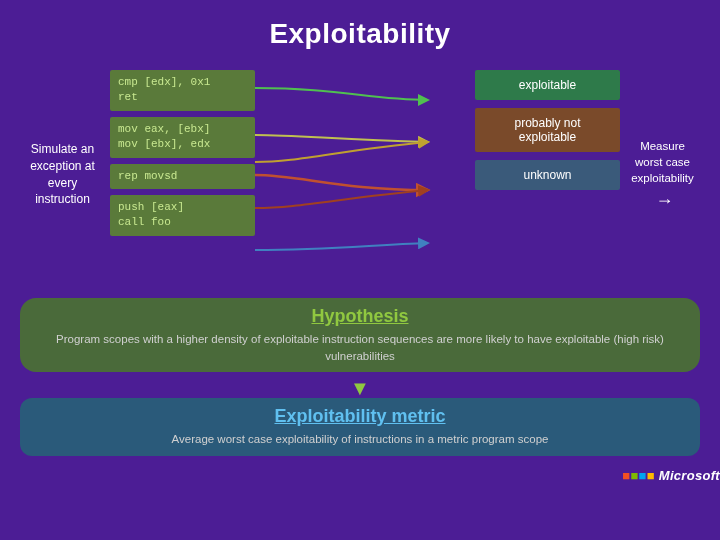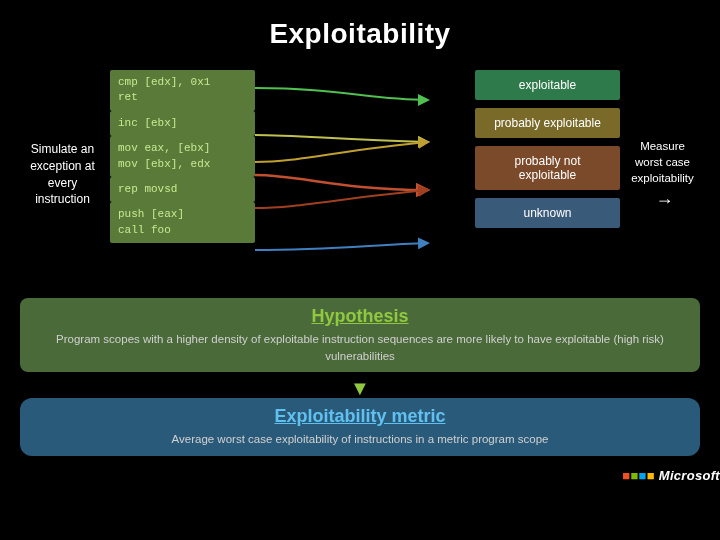--- a/index.html
+++ b/index.html
@@ -8,21 +8,21 @@
       height: 540px;
       background: #2d2d2d;
       font-family: 'Segoe UI', Arial, sans-serif;
       overflow: hidden;
       position: relative;
     }
 
     .page {
       width: 720px;
       height: 540px;
-      background: #000000;
+      background: #4c1d95;
       position: relative;
     }
 
     
     .title {
       text-align: center;
       padding: 18px 0 10px;
       font-size: 28px;
       font-weight: bold;
       color: #ffffff;
@@ -50,20 +50,21 @@
       width: 85px;
     }
 
     
     .code-boxes {
       position: absolute;
       left: 90px;
       top: 10px;
       display: flex;
       flex-direction: column;
+      gap: 6px;
       width: 145px;
     }
 
     .code-box {
       background: #5a7a3a;
       color: #c8e890;
       font-family: 'Courier New', monospace;
       font-size: 11px;
       padding: 5px 8px;
       border-radius: 2px;
@@ -116,21 +117,21 @@
       top: 0;
       width: 100%;
       height: 100%;
       pointer-events: none;
     }
 
     
     .hypothesis-section {
       margin: 8px 20px 6px;
       background: #4a6a3a;
-      border-radius: 8px;
+      border-radius: 16px;
       padding: 8px 15px;
       text-align: center;
     }
 
     .hypothesis-title {
       color: #90c840;
       font-size: 18px;
       font-weight: bold;
       text-decoration: underline;
       margin-bottom: 4px;
@@ -200,21 +201,20 @@
 
   <div class="title">Exploitability</div>
 
   <div class="diagram-area">
 
     <div class="simulate-label">Simulate an exception at every instruction</div>
 
     <div class="code-boxes">
       <div class="code-box">cmp [edx], 0x1
 ret</div>
-      <div class="code-box">inc [ebx]</div>
       <div class="code-box">mov eax, [ebx]
 mov [ebx], edx</div>
       <div class="code-box">rep movsd</div>
       <div class="code-box">push [eax]
 call foo</div>
     </div>
 
     <svg class="arrows-svg" viewBox="0 0 680 230">
 
       <path d="M235,28 C320,28 350,40 408,40" stroke="#50c050" stroke-width="2" fill="none" marker-end="url(#arrowGreen)"></path>
@@ -246,21 +246,20 @@
           <path d="M0,0 L6,3 L0,6 Z" fill="#a04020"></path>
         </marker>
         <marker id="arrowBlue" markerWidth="6" markerHeight="6" refX="5" refY="3" orient="auto">
           <path d="M0,0 L6,3 L0,6 Z" fill="#4080c0"></path>
         </marker>
       </defs>
     </svg>
 
     <div class="result-boxes">
       <div class="result-box result-exploitable">exploitable</div>
-      <div class="result-box result-probably-exploitable">probably exploitable</div>
       <div class="result-box result-probably-not">probably not exploitable</div>
       <div class="result-box result-unknown">unknown</div>
     </div>
 
     <div class="measure-box">
       <span>Measure worst case exploitability</span>
       <span style="margin-left:4px; font-size:18px;">→</span>
     </div>
 
   </div>

